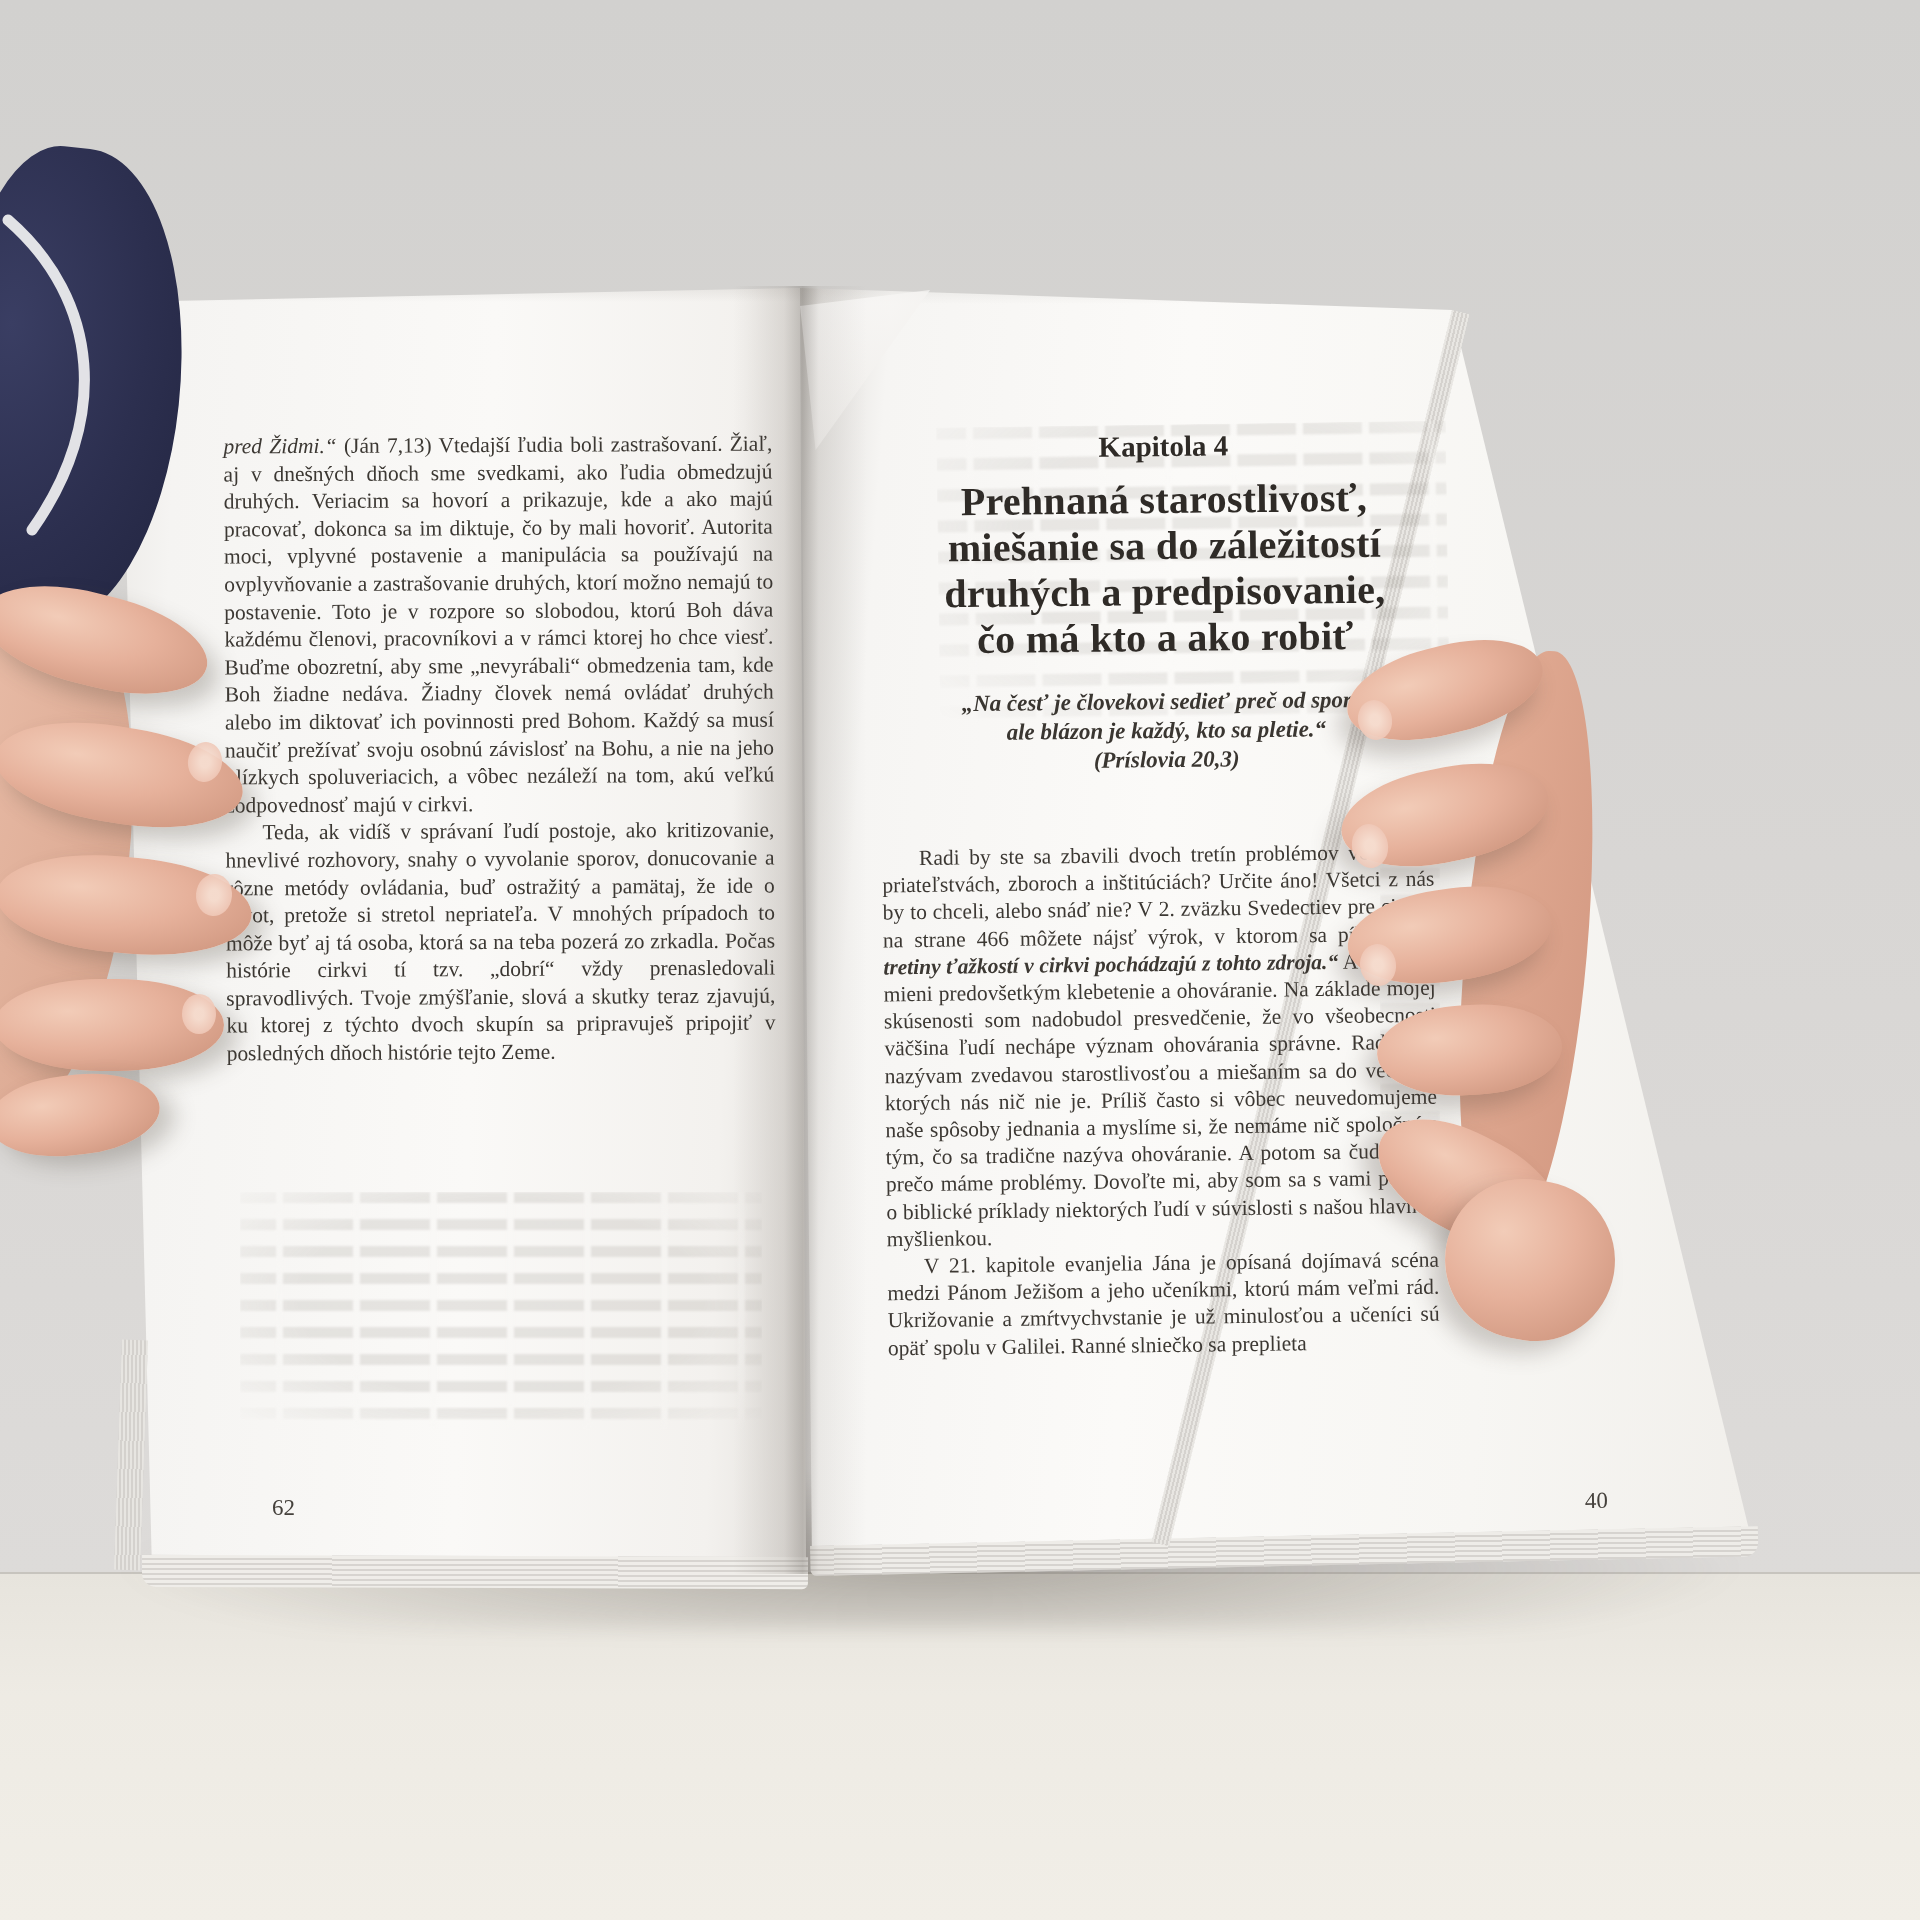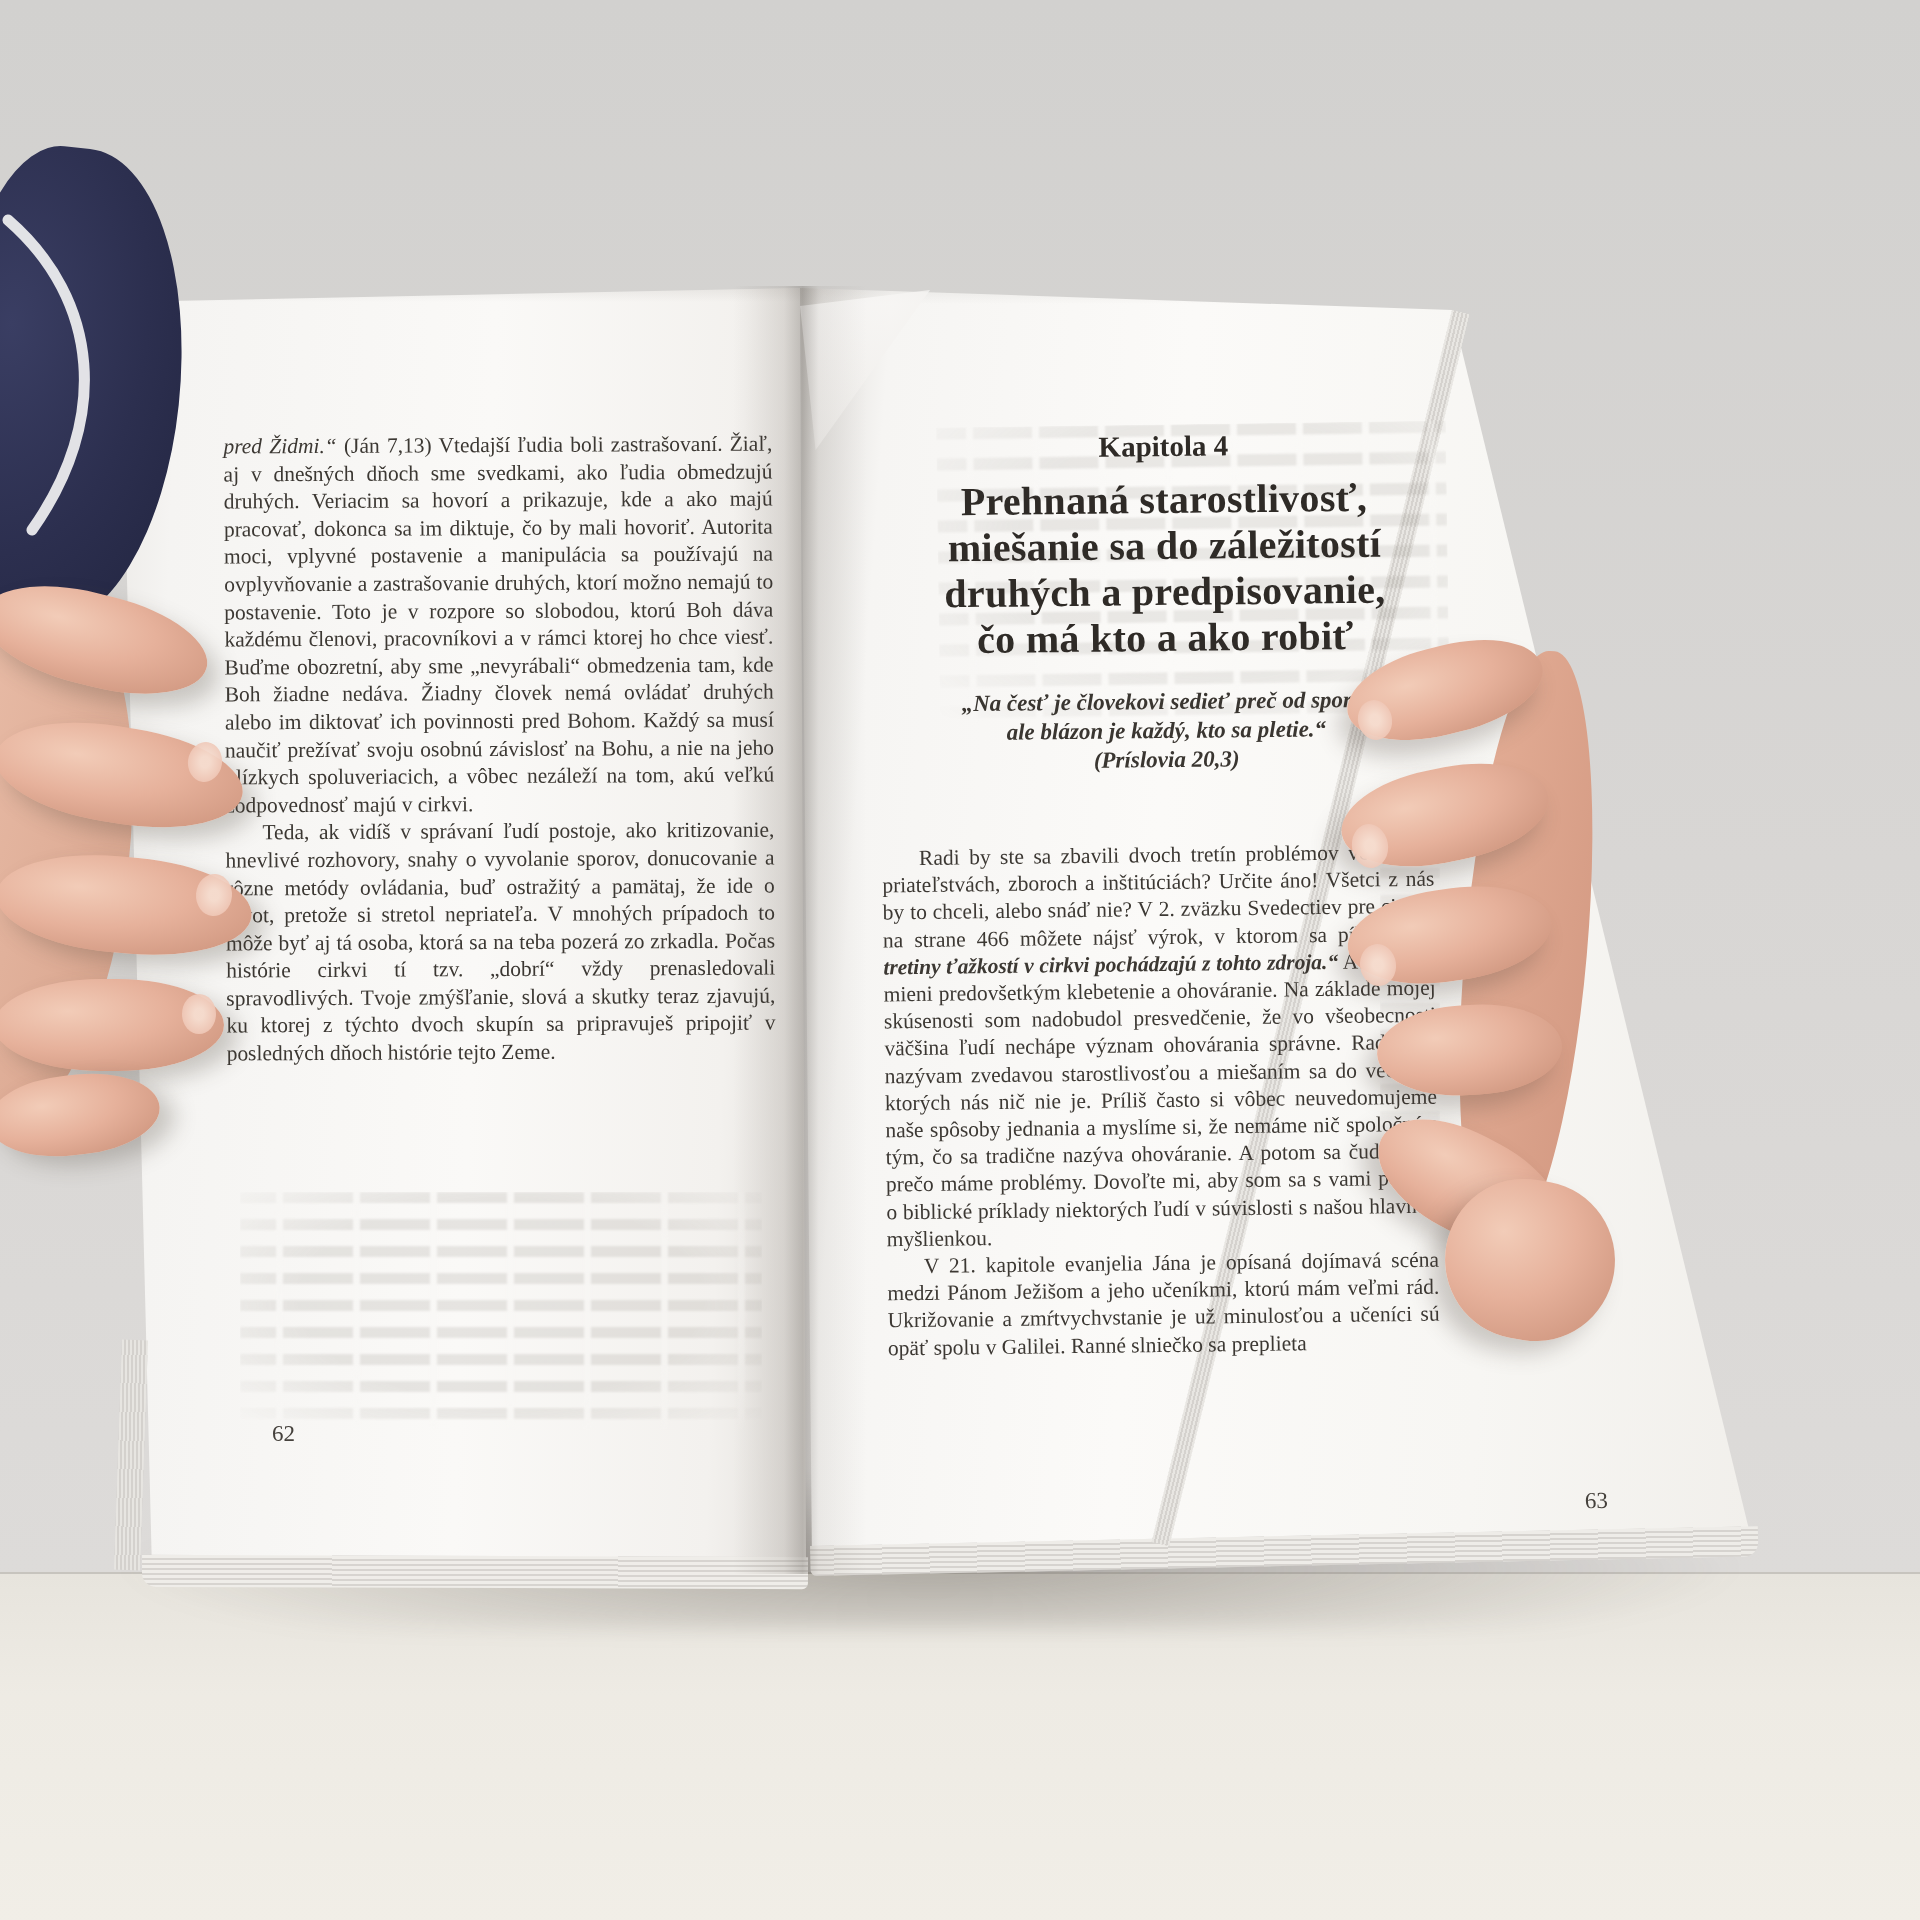--- a/index.html
+++ b/index.html
@@ -67,21 +67,21 @@
 
   
   .lp-text{position:absolute;left:225px;top:432px;width:549px;z-index:4;
     color:#3c3833;font-size:21.5px;line-height:27.6px;text-align:justify;
     transform:rotate(-.3deg);hyphens:none;}
   .para{margin:0;}
   .indent{text-indent:37px;}
   .ital{font-style:italic;}
   .strong{font-weight:bold;}
   .pagenum{position:absolute;z-index:4;font-size:23px;color:#45413c;}
-  .pagenum-left{left:272px;top:1421px;text-align:center;}
+  .pagenum-left{left:272px;top:1495px;text-align:center;}
   .pagenum-right{left:1585px;top:1488px;transform:rotate(-1deg);}
 
   .rp-head{position:absolute;left:885px;top:430px;width:560px;z-index:4;text-align:center;
     color:#2f2b27;transform:rotate(-.6deg);}
   .kicker{font-size:29px;font-weight:bold;}
   .title{font-size:40px;font-weight:bold;line-height:46px;margin-top:14px;letter-spacing:.3px;}
   .quote{margin-top:26px;font-style:italic;font-weight:bold;font-size:23px;line-height:29px;color:#3a3631;}
   .quote-ref{font-style:italic;font-weight:bold;font-size:23px;line-height:29px;color:#3a3631;}
   .rp-body{position:absolute;left:885px;top:842px;width:552px;z-index:4;
     color:#3c3833;font-size:21.5px;line-height:27.2px;text-align:justify;
@@ -153,21 +153,21 @@
   <div class="rp-head">
     <div class="kicker">Kapitola 4</div>
     <div class="title">Prehnaná starostlivosť,<br>miešanie sa do záležitostí<br>druhých a predpisovanie,<br>čo má kto a ako robiť</div>
     <div class="quote">„Na česť je človekovi sedieť preč od sporu,<br>ale blázon je každý, kto sa pletie.“</div>
     <div class="quote-ref">(Príslovia 20,3)</div>
   </div>
   <div class="rp-body">
     <p class="para indent"><span>Radi by ste sa zbavili dvoch tretín problémov vo vašich priateľstvách, zboroch a inštitúciách? Určite áno! Všetci z nás by to chceli, alebo snáď nie? V 2. zväzku Svedectiev pre cirkev na strane 466 môžete nájsť výrok, v ktorom sa píše: </span><span class="ital strong">„Dve tretiny ťažkostí v cirkvi pochádzajú z tohto zdroja.“</span><span> Autorka tu mieni predovšetkým klebetenie a ohováranie. Na základe mojej skúsenosti som nadobudol presvedčenie, že vo všeobecnosti väčšina ľudí nechápe význam ohovárania správne. Radšej to nazývam zvedavou starostlivosťou a miešaním sa do vecí, do ktorých nás nič nie je. Príliš často si vôbec neuvedomujeme naše spôsoby jednania a myslíme si, že nemáme nič spoločné s tým, čo sa tradične nazýva ohováranie. A potom sa čudujeme, prečo máme problémy. Dovoľte mi, aby som sa s vami podelil o biblické príklady niektorých ľudí v súvislosti s našou hlavnou myšlienkou.</span></p>
     <p class="para indent">V 21. kapitole evanjelia Jána je opísaná dojímavá scéna medzi Pánom Ježišom a jeho učeníkmi, ktorú mám veľmi rád. Ukrižovanie a zmŕtvychvstanie je už minulosťou a učeníci sú opäť spolu v Galilei. Ranné slniečko sa preplieta</p>
   </div>
-  <div class="pagenum pagenum-right">63</div>
+  <div class="pagenum pagenum-right">40</div>
 
   <div class="sleeve"></div>
   <svg class="cord" width="150" height="420" viewBox="0 0 150 420">
     <path d="M8,70 C100,150 110,270 32,380" stroke="#ececee" stroke-width="11" fill="none" stroke-linecap="round" opacity="0.95"></path>
   </svg>
   <div class="larm"></div>
   <div class="skin lfinger lf1"></div>
   <div class="skin lfinger lf2"></div>
   <div class="skin lfinger lf3"></div>
   <div class="skin lfinger lf4"></div>

